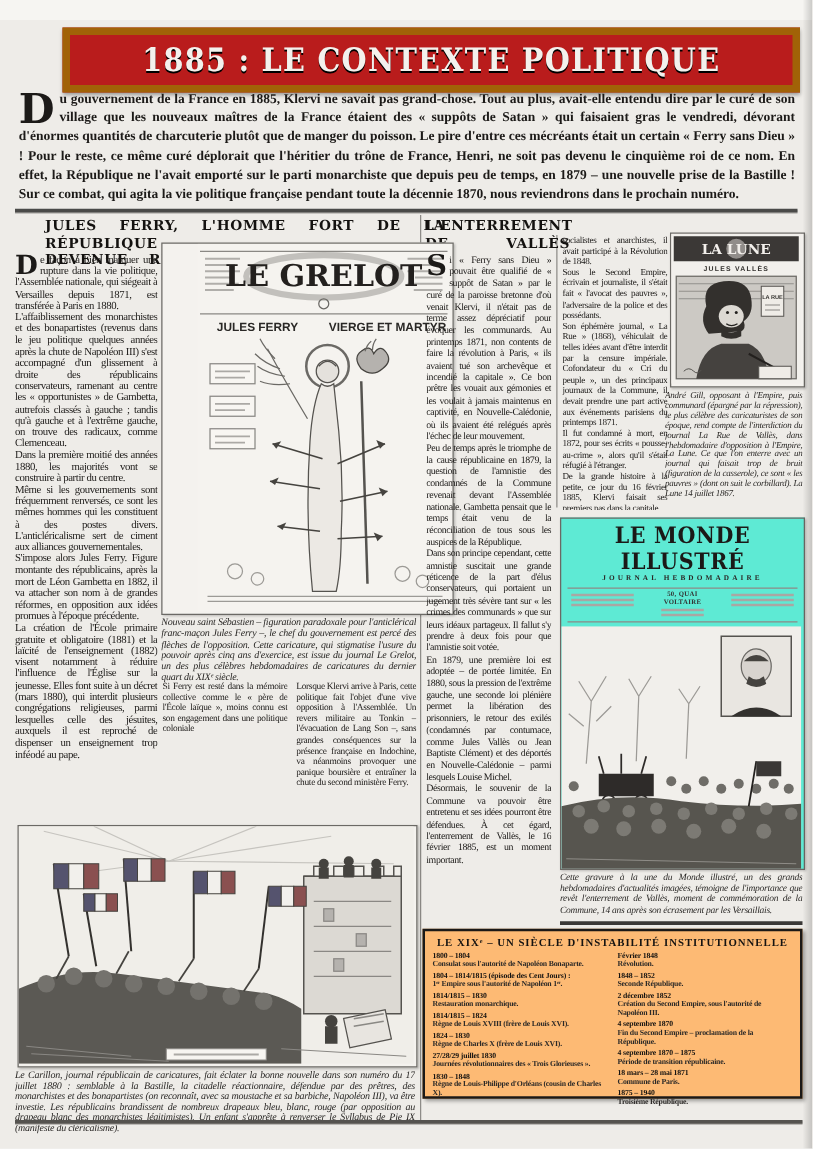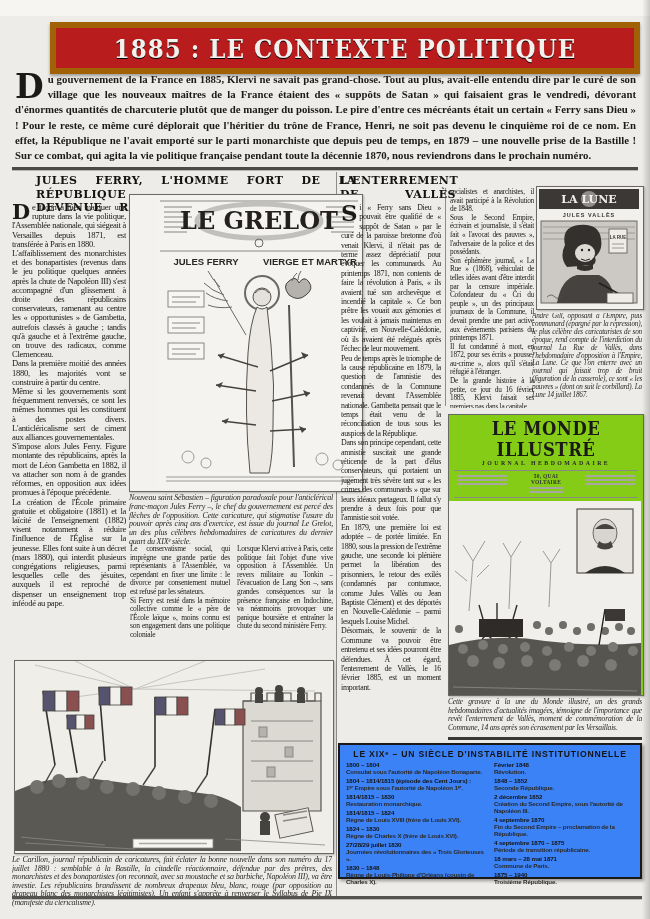--- a/index.html
+++ b/index.html
@@ -53,35 +53,35 @@
   #bottom-rule{position:absolute;left:12px;top:896px;width:630px;height:3px;background:#55534f;box-shadow:0 1px 0 #bcbab6;}
 
   
   .fig{position:absolute;background:#f4f2ee;border:1px solid #6b6965;box-shadow:1px 1px 2px rgba(0,0,0,.25);}
   #grelot-fig{left:129px;top:194px;width:204px;height:296px;padding-left:28px;}
   #lune-fig{left:536px;top:186px;width:106px;height:122px;}
   #carillon-fig{left:14px;top:660px;width:318px;height:192px;}
   .fig svg{display:block;}
 
   
-  #monde-box{position:absolute;left:448px;top:414px;width:194px;height:280px;background:#84cc16;
+  #monde-box{position:absolute;left:448px;top:414px;width:194px;height:280px;background:#5eead4;
         border:1px solid #6b6965;box-shadow:1px 1px 2px rgba(0,0,0,.25);overflow:hidden;}
   #monde-box .mast{font-family:"DejaVu Serif",serif;font-weight:bold;font-size:16.5px;text-align:center;
         margin-top:5px;letter-spacing:.5px;color:#1b1917;transform:scaleY(1.1);}
   #monde-box .sub{font-size:5.8px;letter-spacing:2.5px;text-align:center;font-weight:bold;margin-top:2px;color:#2a2826;}
   .mhrow{display:flex;justify-content:space-between;margin:4px 5px 3px 5px;border-top:1px solid #8c8a86;border-bottom:1px solid #8c8a86;padding:2px 0;}
   .mhbox{width:56px;}
   .bar{height:2px;background:#a9a7a3;margin:2px 3px;}
   .bar.s{width:60%;margin-left:auto;margin-right:auto;}
   .addr{font-size:5.4px;text-align:center;font-weight:bold;letter-spacing:.3px;color:#333;}
 
   
-  #timeline{position:absolute;left:338px;top:743px;width:304px;height:136px;background:#3b82f6;
+  #timeline{position:absolute;left:338px;top:743px;width:304px;height:136px;background:#fdba74;
         border:2px solid #1b1917;box-shadow:2px 2px 3px rgba(0,0,0,.35);box-sizing:border-box;padding:4px 6px;
-        font-family:Liberation Sans, sans-serif;}
+        font-family:Liberation Serif, serif;}
   #timeline .tl-title{font-size:8.6px;font-weight:bold;letter-spacing:.8px;text-align:center;white-space:nowrap;
         color:#151311;margin-bottom:3px;}
   .tl-cols{display:flex;gap:8px;}
   .tl-col{width:50%;}
   .tl-entry{margin-bottom:2.5px;}
   .tl-entry .d{display:block;font-size:6.2px;font-weight:bold;letter-spacing:-.1px;line-height:6.8px;color:#151311;}
   .tl-entry .e{display:block;font-size:6.2px;font-weight:bold;letter-spacing:-.15px;line-height:6.8px;color:#2b2927;}
 </style>
 </head>
 <body>
@@ -201,21 +201,20 @@
         <circle cx="30" cy="262" r="6" fill="none"></circle>
           <circle cx="48" cy="268" r="5" fill="none"></circle>
           <circle cx="164" cy="264" r="6" fill="none"></circle>
           <circle cx="180" cy="270" r="5" fill="none"></circle>
       </g>
     </svg>
   </div>
   <div class="caption" id="grelot-cap">Nouveau saint Sébastien – figuration paradoxale pour l'anticlérical franc-maçon Jules Ferry –, le chef du gouvernement est percé des flèches de l'opposition. Cette caricature, qui stigmatise l'usure du pouvoir après cinq ans d'exercice, est issue du journal Le Grelot, un des plus célèbres hebdomadaires de caricatures du dernier quart du XIXᵉ siècle.</div>
 
   <div class="bodycol" id="subcolA">
-    <p>Le conservatisme social, qui imprègne une grande partie des représentants à l'Assemblée, va cependant en fixer une limite : le divorce par consentement mutuel est refusé par les sénateurs.</p>
     <p>Si Ferry est resté dans la mémoire collective comme le « père de l'École laïque », moins connu est son engagement dans une politique coloniale</p>
   </div>
   <div class="bodycol" id="subcolB">
     <p>Lorsque Klervi arrive à Paris, cette politique fait l'objet d'une vive opposition à l'Assemblée. Un revers militaire au Tonkin – l'évacuation de Lang Son –, sans grandes conséquences sur la présence française en Indochine, va néanmoins provoquer une panique boursière et entraîner la chute du second ministère Ferry.</p>
   </div>
 
   <div class="fig" id="carillon-fig">
     <svg width="316" height="190" viewBox="0 0 316 190">
       <rect width="316" height="190" fill="#f0eee9"></rect>
 

